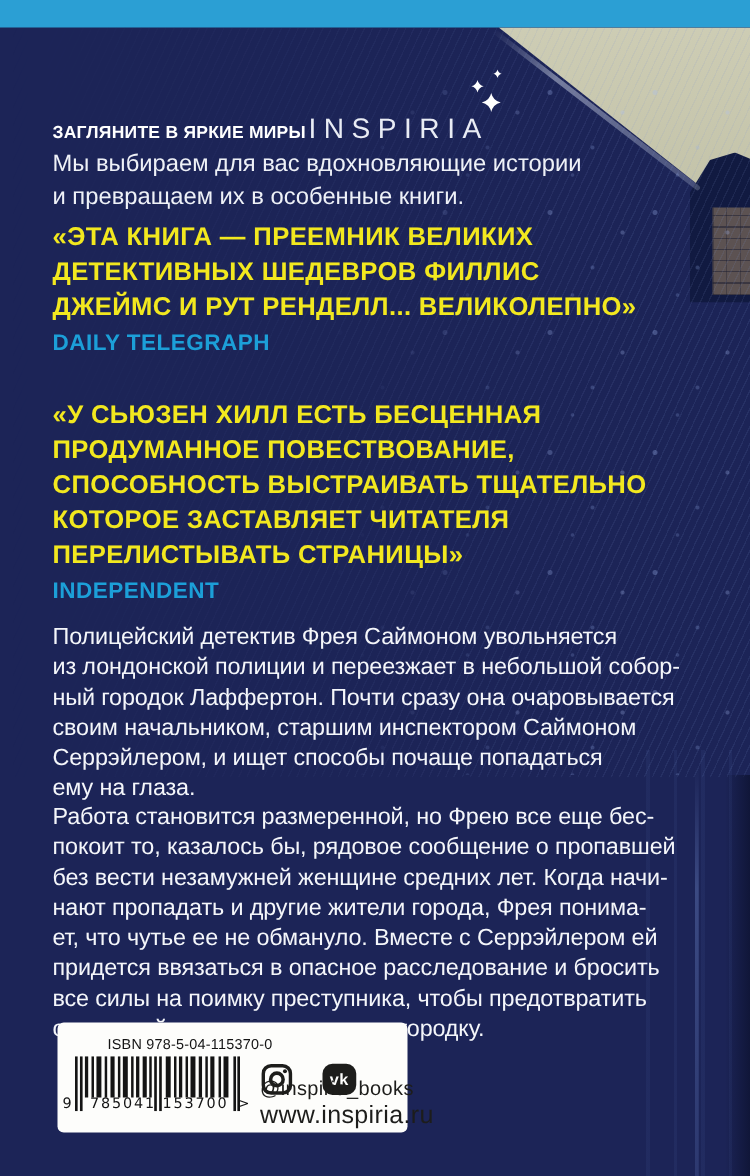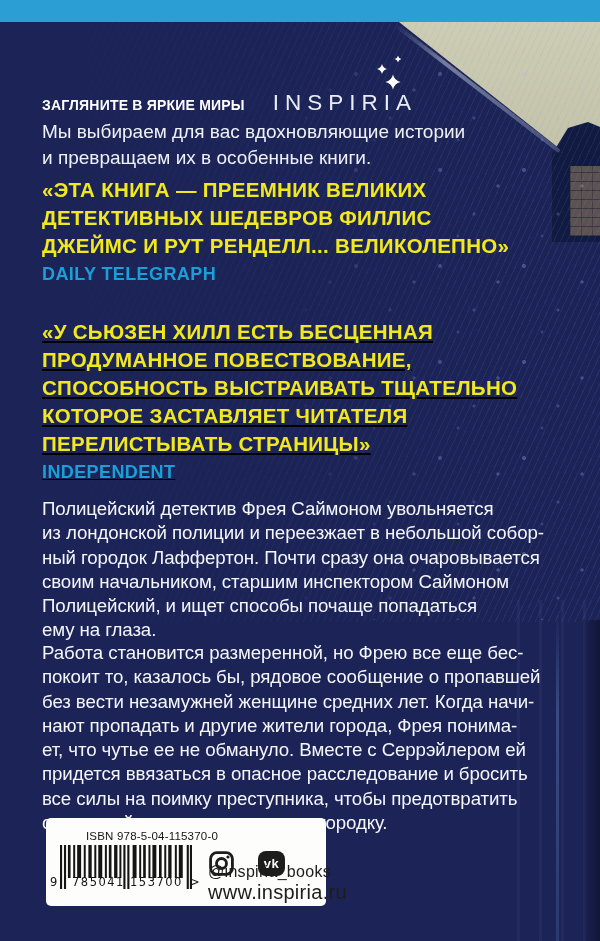--- a/index.html
+++ b/index.html
@@ -59,26 +59,26 @@
     background:linear-gradient(180deg,rgba(130,160,230,0),rgba(130,160,230,.3) 30%,rgba(120,150,225,.18));
   }
   .edge-shade{
     left:580px;top:620px;width:20px;height:321px;
     background:linear-gradient(90deg,transparent,rgba(4,8,26,.5));
   }
   
   .sparkles{left:374px;top:50px;width:34px;height:42px;}
   .tagline-row{left:42px;top:90px;white-space:nowrap;}
   .tagline{font-size:14px;font-weight:bold;color:#ffffff;letter-spacing:.2px;}
-  .brand{font-size:22.5px;font-weight:400;color:#e9ecf4;letter-spacing:6px;margin-left:28px;}
+  .brand{font-size:22.5px;font-weight:400;color:#e9ecf4;letter-spacing:6px;margin-left:2px;}
   .subtitle{left:42px;top:119px;font-size:19px;line-height:26px;color:#eef1f7;}
   
   .quote{left:42px;}
   .q1{top:176px;}
-  .q2{top:318px;text-decoration:underline;}
+  .q2{top:318px;}
   .quote .line{
     font-size:20.5px;font-weight:bold;line-height:28px;
     color:#f2e81f;letter-spacing:.3px;white-space:nowrap;
   }
   .quote .src{
     font-size:18px;font-weight:bold;line-height:28px;
     color:#1c9fd8;letter-spacing:.4px;white-space:nowrap;
   }
   
   .synopsis{left:42px;color:#f4f6fa;}
@@ -152,21 +152,21 @@
     <div class="line">КОТОРОЕ ЗАСТАВЛЯЕТ ЧИТАТЕЛЯ</div>
     <div class="line">ПЕРЕЛИСТЫВАТЬ СТРАНИЦЫ»</div>
     <div class="src">INDEPENDENT</div>
   </section>
 
   <section class="abs synopsis p1">
     <div class="line">Полицейский детектив Фрея Саймоном увольняется</div>
     <div class="line">из лондонской полиции и переезжает в небольшой собор-</div>
     <div class="line">ный городок Лаффертон. Почти сразу она очаровывается</div>
     <div class="line">своим начальником, старшим инспектором Саймоном</div>
-    <div class="line">Полицейский, и ищет способы почаще попадаться</div>
+    <div class="line">Серрэйлером, и ищет способы почаще попадаться</div>
     <div class="line">ему на глаза.</div>
   </section>
 
   <section class="abs synopsis p2">
     <div class="line">Работа становится размеренной, но Фрею все еще бес-</div>
     <div class="line">покоит то, казалось бы, рядовое сообщение о пропавшей</div>
     <div class="line">без вести незамужней женщине средних лет. Когда начи-</div>
     <div class="line">нают пропадать и другие жители города, Фрея понима-</div>
     <div class="line">ет, что чутье ее не обмануло. Вместе с Серрэйлером ей</div>
     <div class="line">придется ввязаться в опасное расследование и бросить</div>

